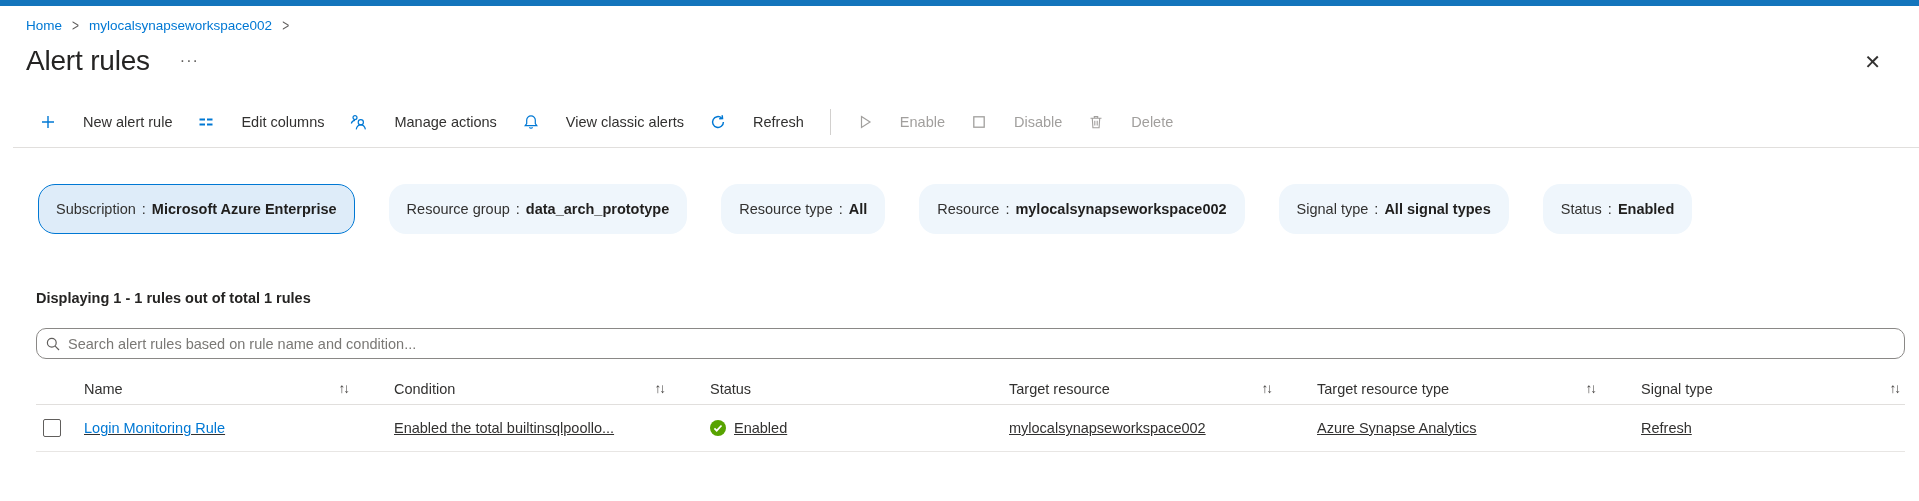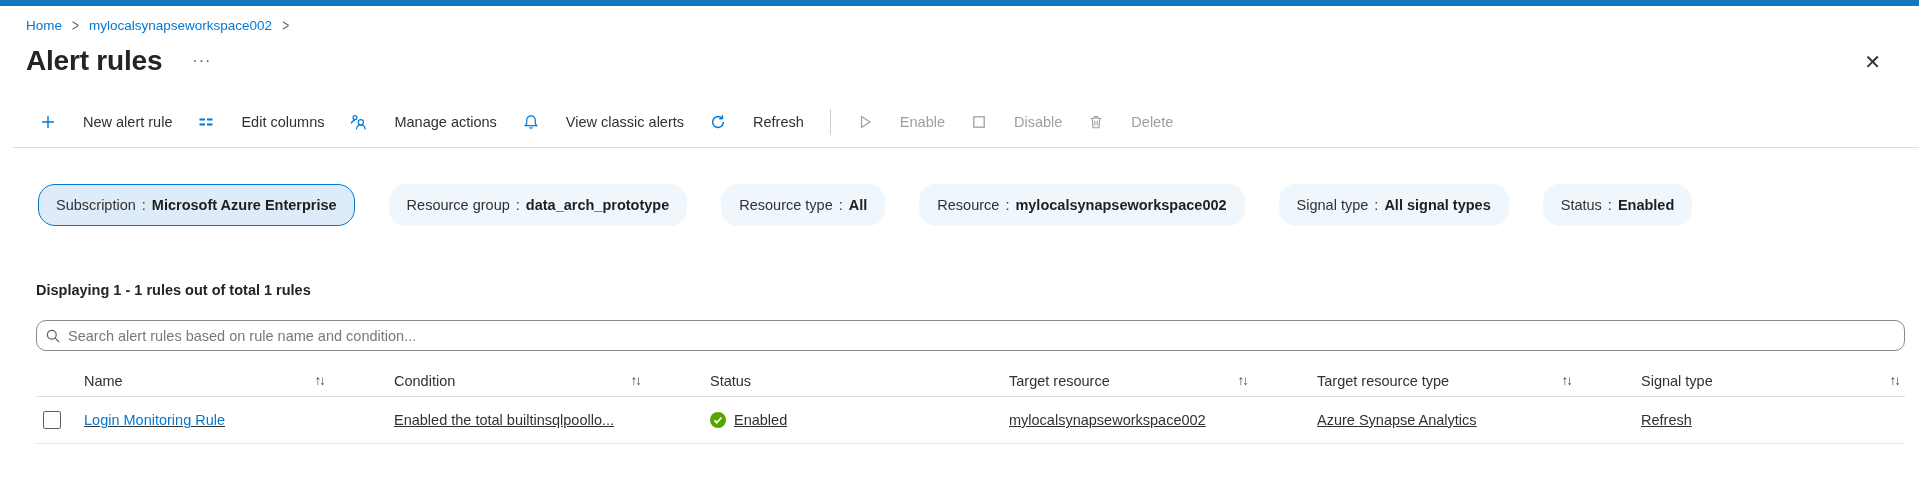--- a/index.html
+++ b/index.html
@@ -9,54 +9,54 @@
   
   .topbar { height: 6px; background: #1475bc; width: 100%; }
 
   
   .breadcrumb { margin: 12px 0 8px 26px; font-size: 13.5px; display: flex; align-items: center; gap: 10px; }
   .crumb { color: #0078d4; text-decoration: none; cursor: pointer; }
   .crumb-sep { color: #605e5c; font-size: 12px; transform: scaleY(1.3); display: inline-block; }
 
   
   .title-row { margin: 12px 0 0 26px; display: flex; align-items: center; gap: 28px; }
-  .page-title { font-size: 28px; font-weight: 700; color: #252423; letter-spacing: -0.2px; }
+  .page-title { font-size: 28px; font-weight: 400; color: #252423; letter-spacing: -0.2px; }
   .title-more { color: #605e5c; font-size: 16px; letter-spacing: 1px; background: none; border: none; cursor: pointer; line-height: 1; padding: 4px 2px; }
   .close-btn { position: absolute; top: 52px; right: 38px; background: none; border: none; font-size: 20px; color: #323130; cursor: pointer; line-height: 1; font-weight: 400; }
 
   
   .toolbar { margin: 30px 0 0 40px; display: flex; align-items: center; gap: 26px; height: 30px; }
   .tb-item { display: flex; align-items: center; gap: 27px; background: none; border: none; cursor: pointer; font-size: 14.5px; color: #323130; font-family: inherit; padding: 0; }
   .tb-item .tb-icon { display: flex; align-items: center; color: #0078d4; }
   .tb-item.disabled { color: #a19f9d; cursor: default; }
   .tb-item.disabled .tb-icon { color: #a19f9d; }
   .tb-sep { width: 1px; height: 26px; background: #d2d0ce; }
 
   .toolbar-divider { height: 1px; background: #e1dfdd; margin: 10px 0 0 13px; }
 
   
   .pills { margin: 36px 0 0 38px; display: flex; align-items: center; gap: 34px; }
-  .pill { height: 42px; border-radius: 17px; background: #eff6fc; display: flex; align-items: center; gap: 6px; padding: 0 17px; font-size: 14.5px; color: #323130; cursor: pointer; border: 1px solid transparent; white-space: nowrap; }
+  .pill { height: 50px; border-radius: 17px; background: #eff6fc; display: flex; align-items: center; gap: 6px; padding: 0 17px; font-size: 14.5px; color: #323130; cursor: pointer; border: 1px solid transparent; white-space: nowrap; }
   .pill.selected { background: #deecf9; border: 1px solid #0078d4; }
   .pill .pill-value { font-weight: 700; color: #201f1e; }
 
   
   .summary { margin: 56px 0 0 36px; font-weight: 700; font-size: 14.5px; color: #252423; }
 
   
   .search-box { margin: 22px 14px 0 36px; height: 31px; border: 1px solid #8a8886; border-radius: 10px; display: flex; align-items: center; padding: 0 8px; gap: 7px; background: #fff; }
   .search-box .search-icon { color: #605e5c; display: flex; align-items: center; }
   .search-box input { border: none; outline: none; flex: 1; font-size: 14.5px; font-family: inherit; color: #323130; background: transparent; }
   .search-box input::placeholder { color: #7a7875; }
 
   
   .table { margin: 14px 14px 0 36px; }
   .grid-row { display: grid; grid-template-columns: 48px 310px 316px 299px 308px 324px minmax(0,1fr); align-items: center; }
   .thead { height: 32px; border-bottom: 1px solid #e1dfdd; font-size: 14.5px; color: #323130; }
-  .th { display: flex; align-items: center; justify-content: space-between; padding-right: 70px; }
+  .th { display: flex; align-items: center; justify-content: space-between; padding-right: 46px; }
   .th.no-sort { justify-content: flex-start; }
   .th.last { padding-right: 6px; }
   .sort { color: #484644; font-size: 13.5px; letter-spacing: -2px; cursor: pointer; }
   .trow { height: 47px; border-bottom: 1px solid #e8e6e4; font-size: 14.5px; color: #323130; text-decoration: underline; }
   .td { overflow: hidden; text-overflow: ellipsis; white-space: nowrap; padding-right: 14px; }
   .td.cb { display: flex; align-items: center; padding-right: 0; }
   .checkbox { width: 18px; height: 18px; border: 1px solid #605e5c; border-radius: 2px; background: #fff; margin-left: 7px; cursor: pointer; display: inline-block; }
   .link { color: #0078d4; text-decoration: none; cursor: pointer; }
   .status-cell { display: flex; align-items: center; gap: 8px; }
   .check-icon { display: flex; align-items: center; }

